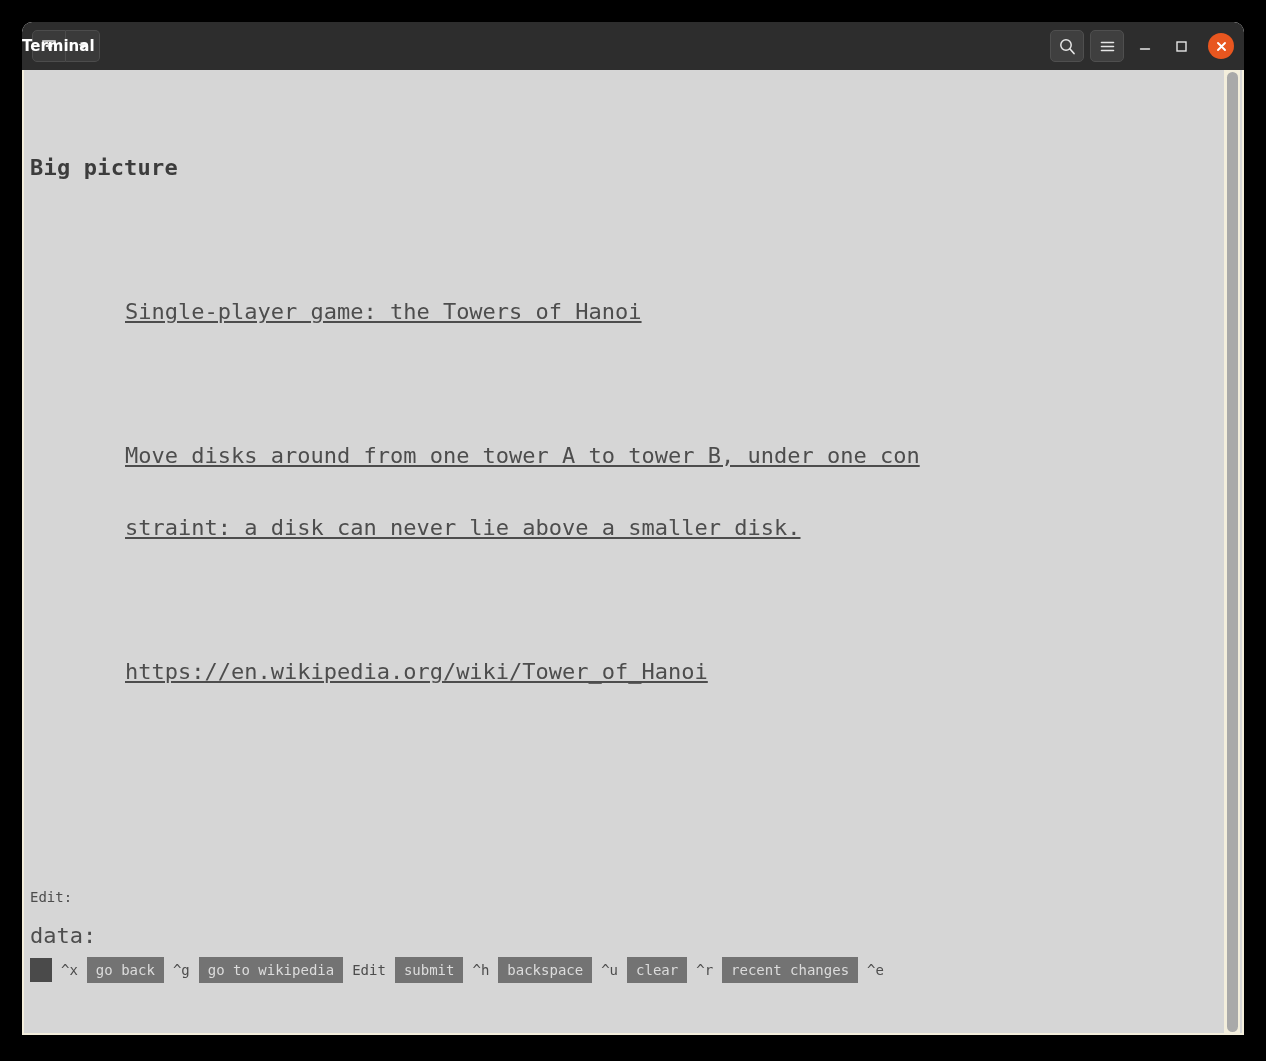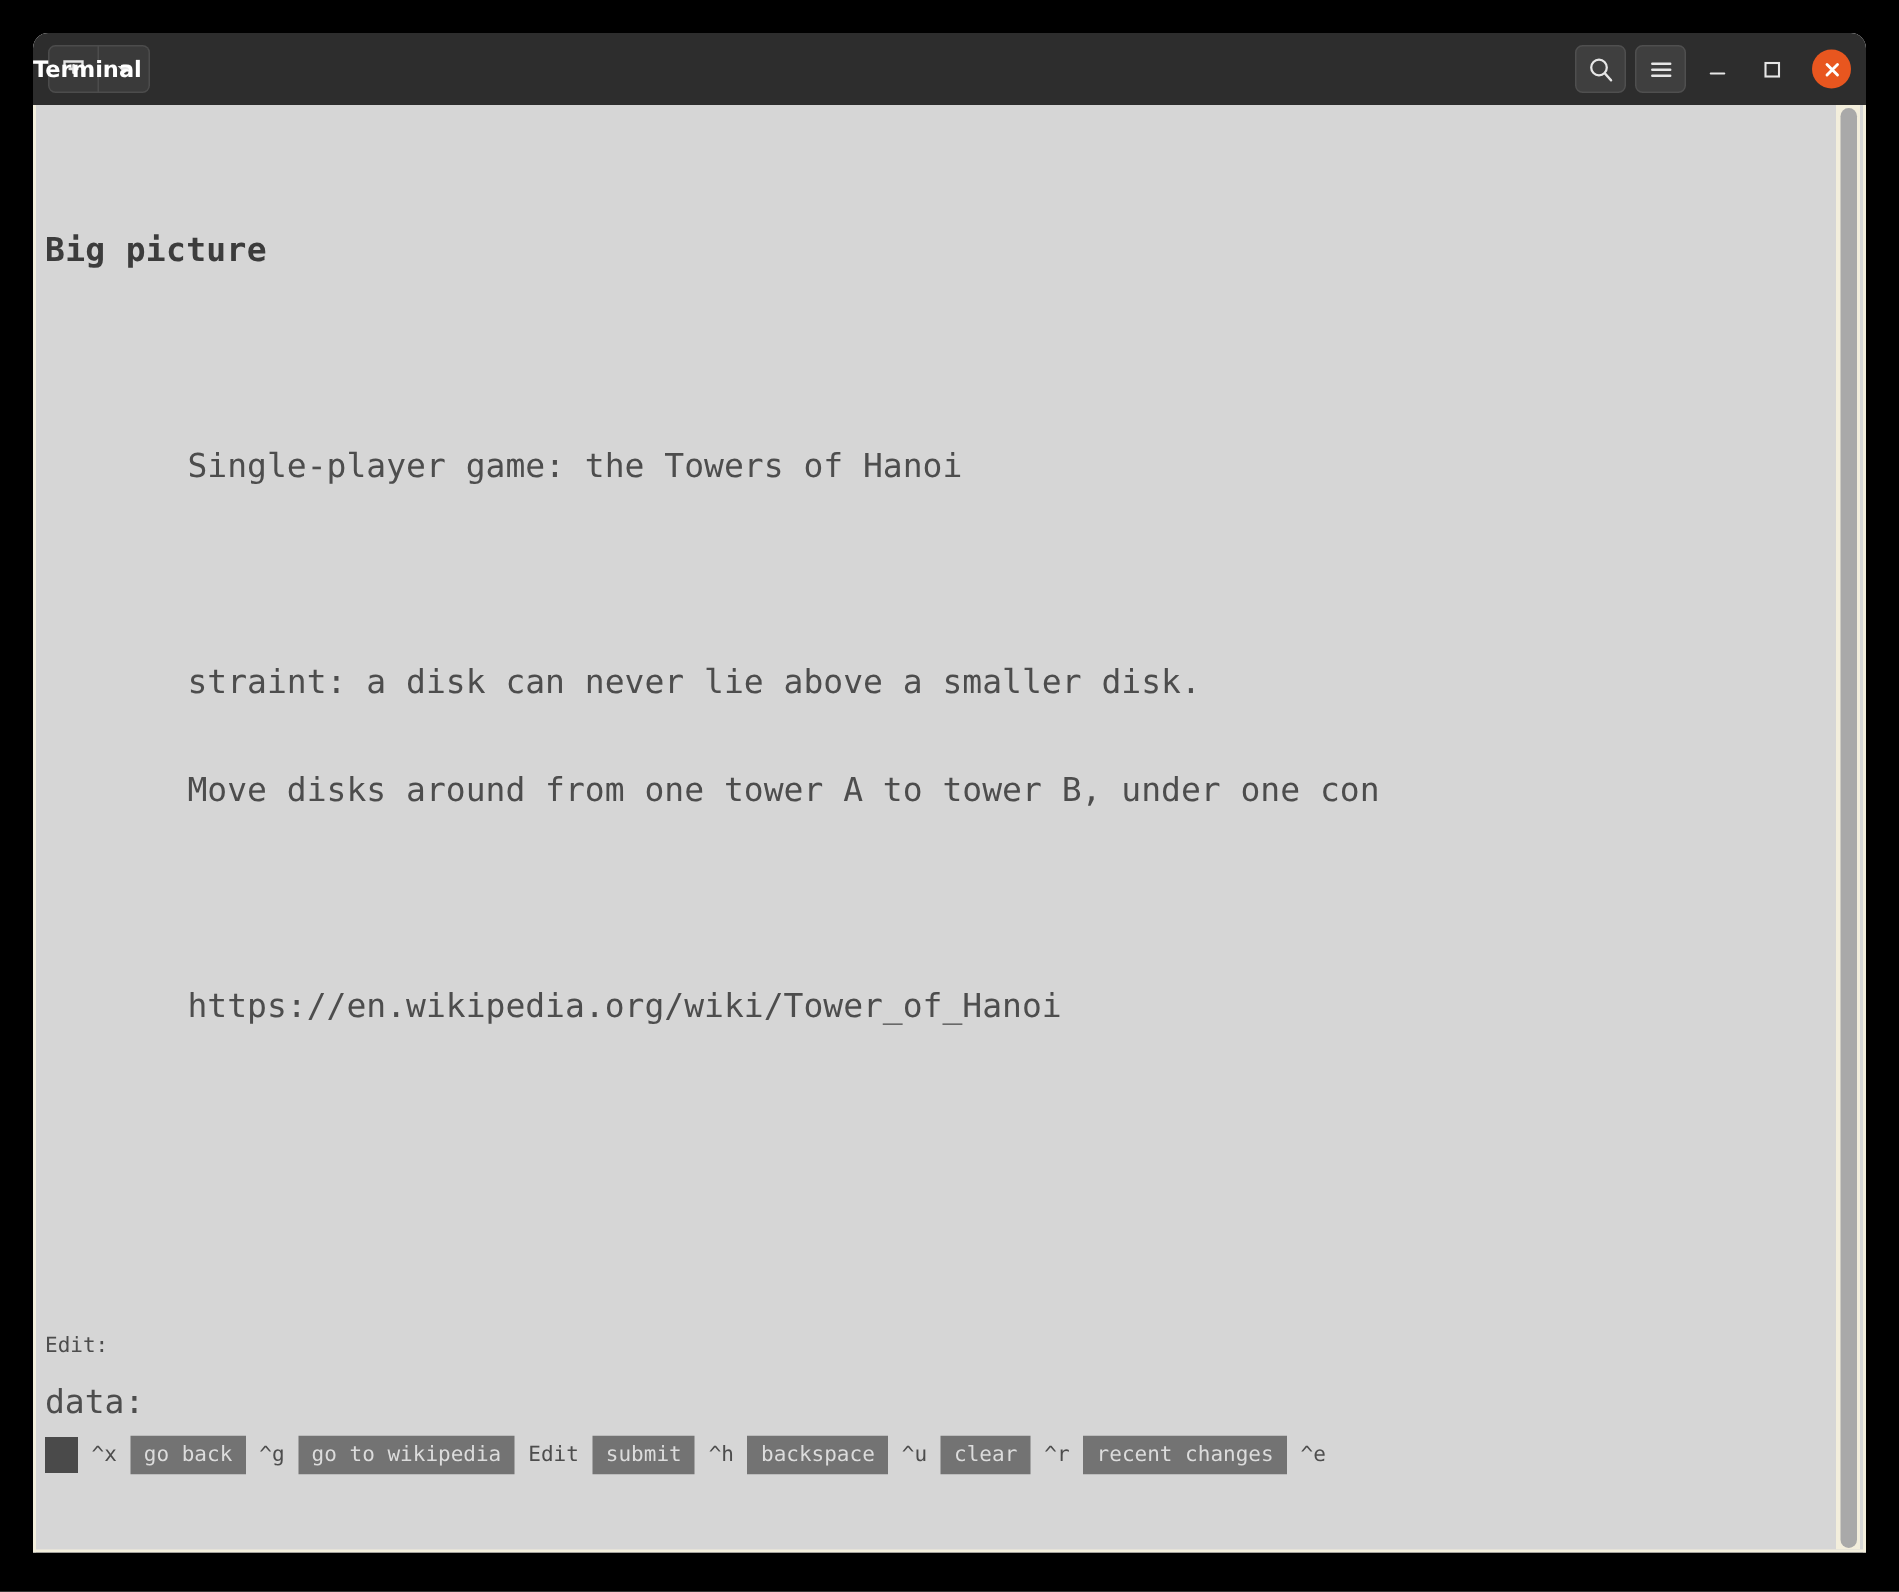--- a/index.html
+++ b/index.html
@@ -130,21 +130,21 @@
 
   .line { height: 24px; }
   .blank { height: 24px; }
 
   .heading {
     font-weight: bold;
     color: #3c3c3c;
     letter-spacing: 0.2px;
   }
 
-  .indent-7 { padding-left: 95px; }
+  .indent-7 { padding-left: 95px; text-decoration: underline; }
 
   .row {
     display: flex;
     align-items: flex-start;
     height: 24px;
     flex-direction: column;
   }
   .row-label {
     width: 190px;
     flex: 0 0 190px;
@@ -282,22 +282,22 @@
   </div>
 
   <div id="term">
 
     <div id="term-content">
 
       <div class="line heading">Big picture</div>
       <div class="blank"></div>
       <div class="line indent-7">Single-player game: the Towers of Hanoi</div>
       <div class="blank"></div>
+      <div class="line indent-7">Move disks around from one tower A to tower B, under one con</div>
       <div class="line indent-7">straint: a disk can never lie above a smaller disk.</div>
-      <div class="line indent-7">Move disks around from one tower A to tower B, under one con</div>
       <div class="blank"></div>
       <div class="line indent-7">https://en.wikipedia.org/wiki/Tower_of_Hanoi</div>
       <div class="blank"></div>
       <div class="blank"></div>
 
       
       <div class="row">
         <span class="row-label">data:</span>
         <span class="row-chips">
           <span class="chip selected">tower</span>

